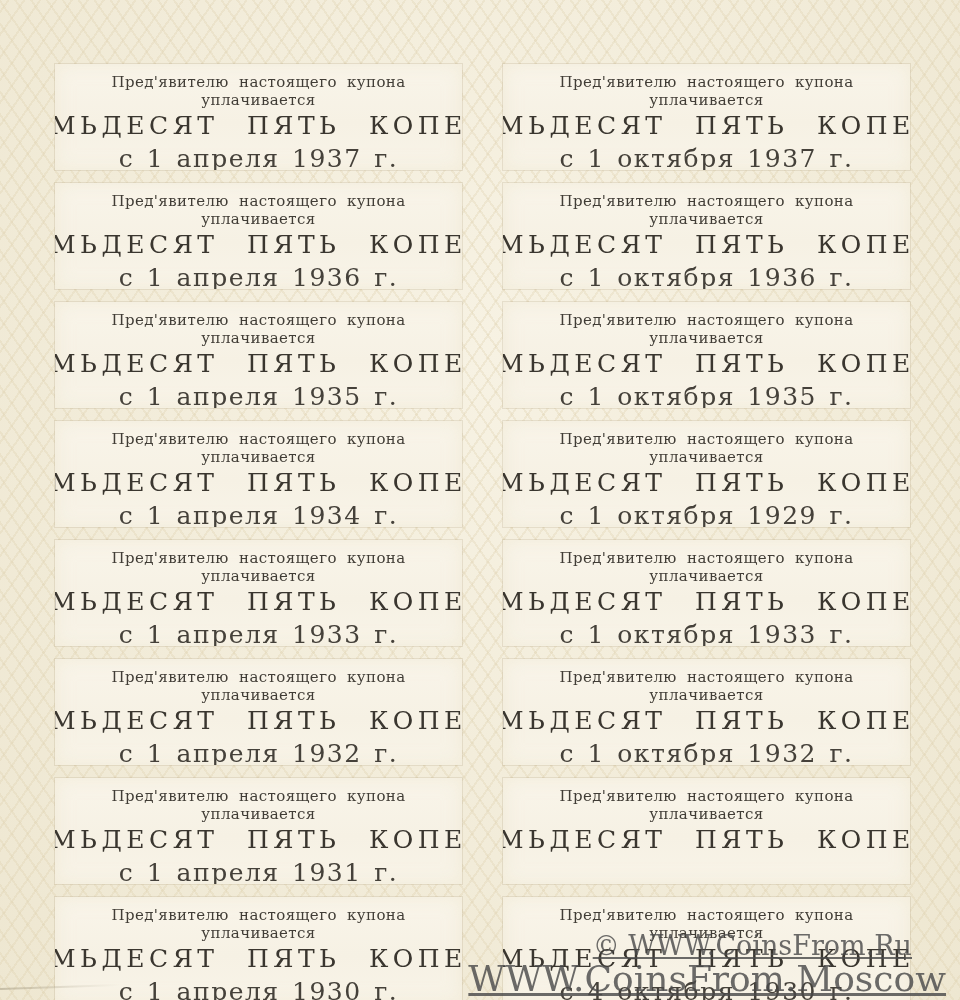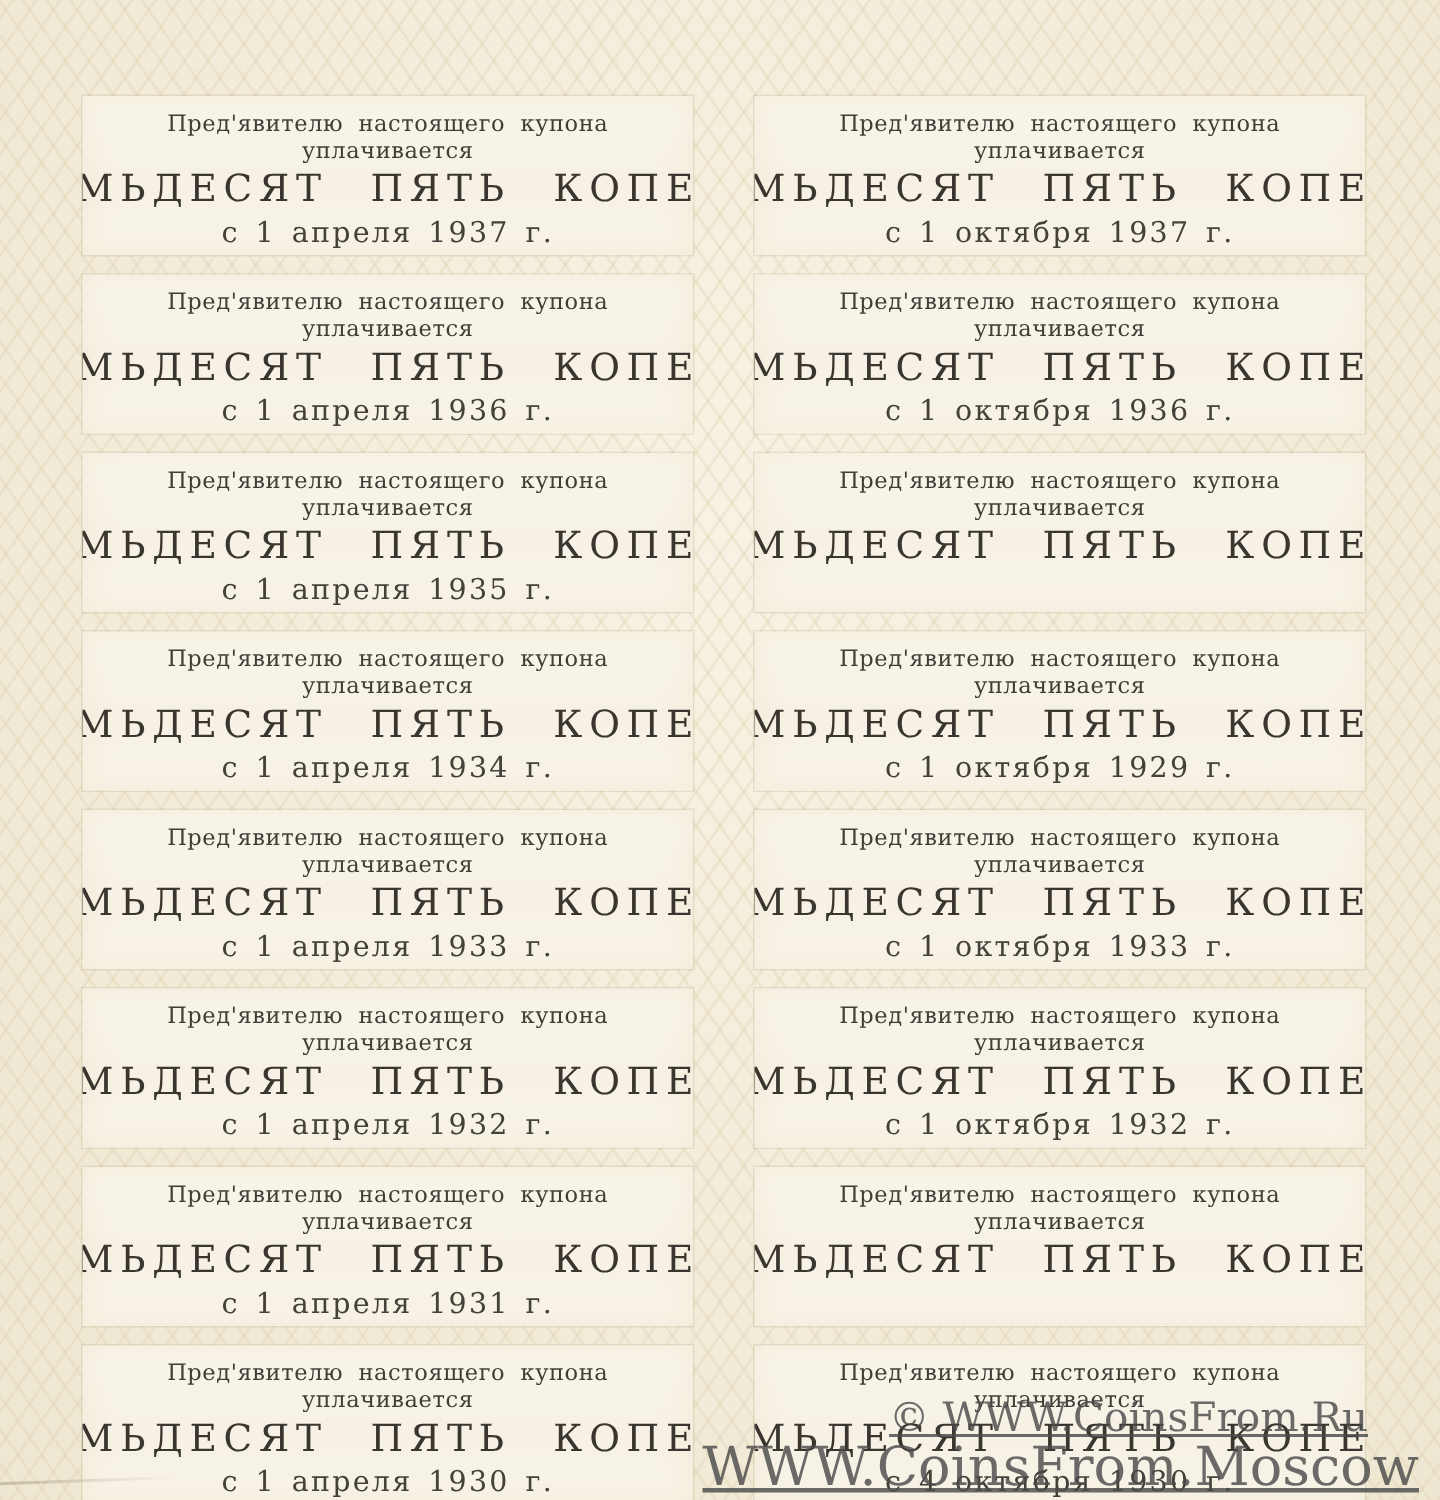--- a/index.html
+++ b/index.html
@@ -50,21 +50,21 @@
   .amount {
     margin-top: 2px;
     font-size: 25px;
     letter-spacing: 4.5px;
     word-spacing: 16px;
     color: #3a362f;
     white-space: nowrap;
   }
   .startdate {
     margin-top: 4px;
-    font-size: 19px;
+    font-size: 25px;
     letter-spacing: 1.5px;
     word-spacing: 3px;
     color: #45413a;
   }
   .watermark {
     position: absolute;
     right: 14px;
     bottom: 2px;
     text-align: right;
     color: rgba(75, 75, 75, 0.82);
@@ -121,20 +121,21 @@
 
   <div class="coupon">
     <div class="payer">Пред'явителю настоящего купона уплачивается</div>
     <div class="amount">СЕМЬДЕСЯТ ПЯТЬ КОПЕЕК</div>
     <div class="startdate">с 1 апреля 1935 г.</div>
 
   </div>
   <div class="coupon">
     <div class="payer">Пред'явителю настоящего купона уплачивается</div>
     <div class="amount">СЕМЬДЕСЯТ ПЯТЬ КОПЕЕК</div>
+    <div class="startdate">с 1 октября 1935 г.</div>
 
   </div>
 
   <div class="coupon">
     <div class="payer">Пред'явителю настоящего купона уплачивается</div>
     <div class="amount">СЕМЬДЕСЯТ ПЯТЬ КОПЕЕК</div>
     <div class="startdate">с 1 апреля 1934 г.</div>
 
   </div>
   <div class="coupon">

